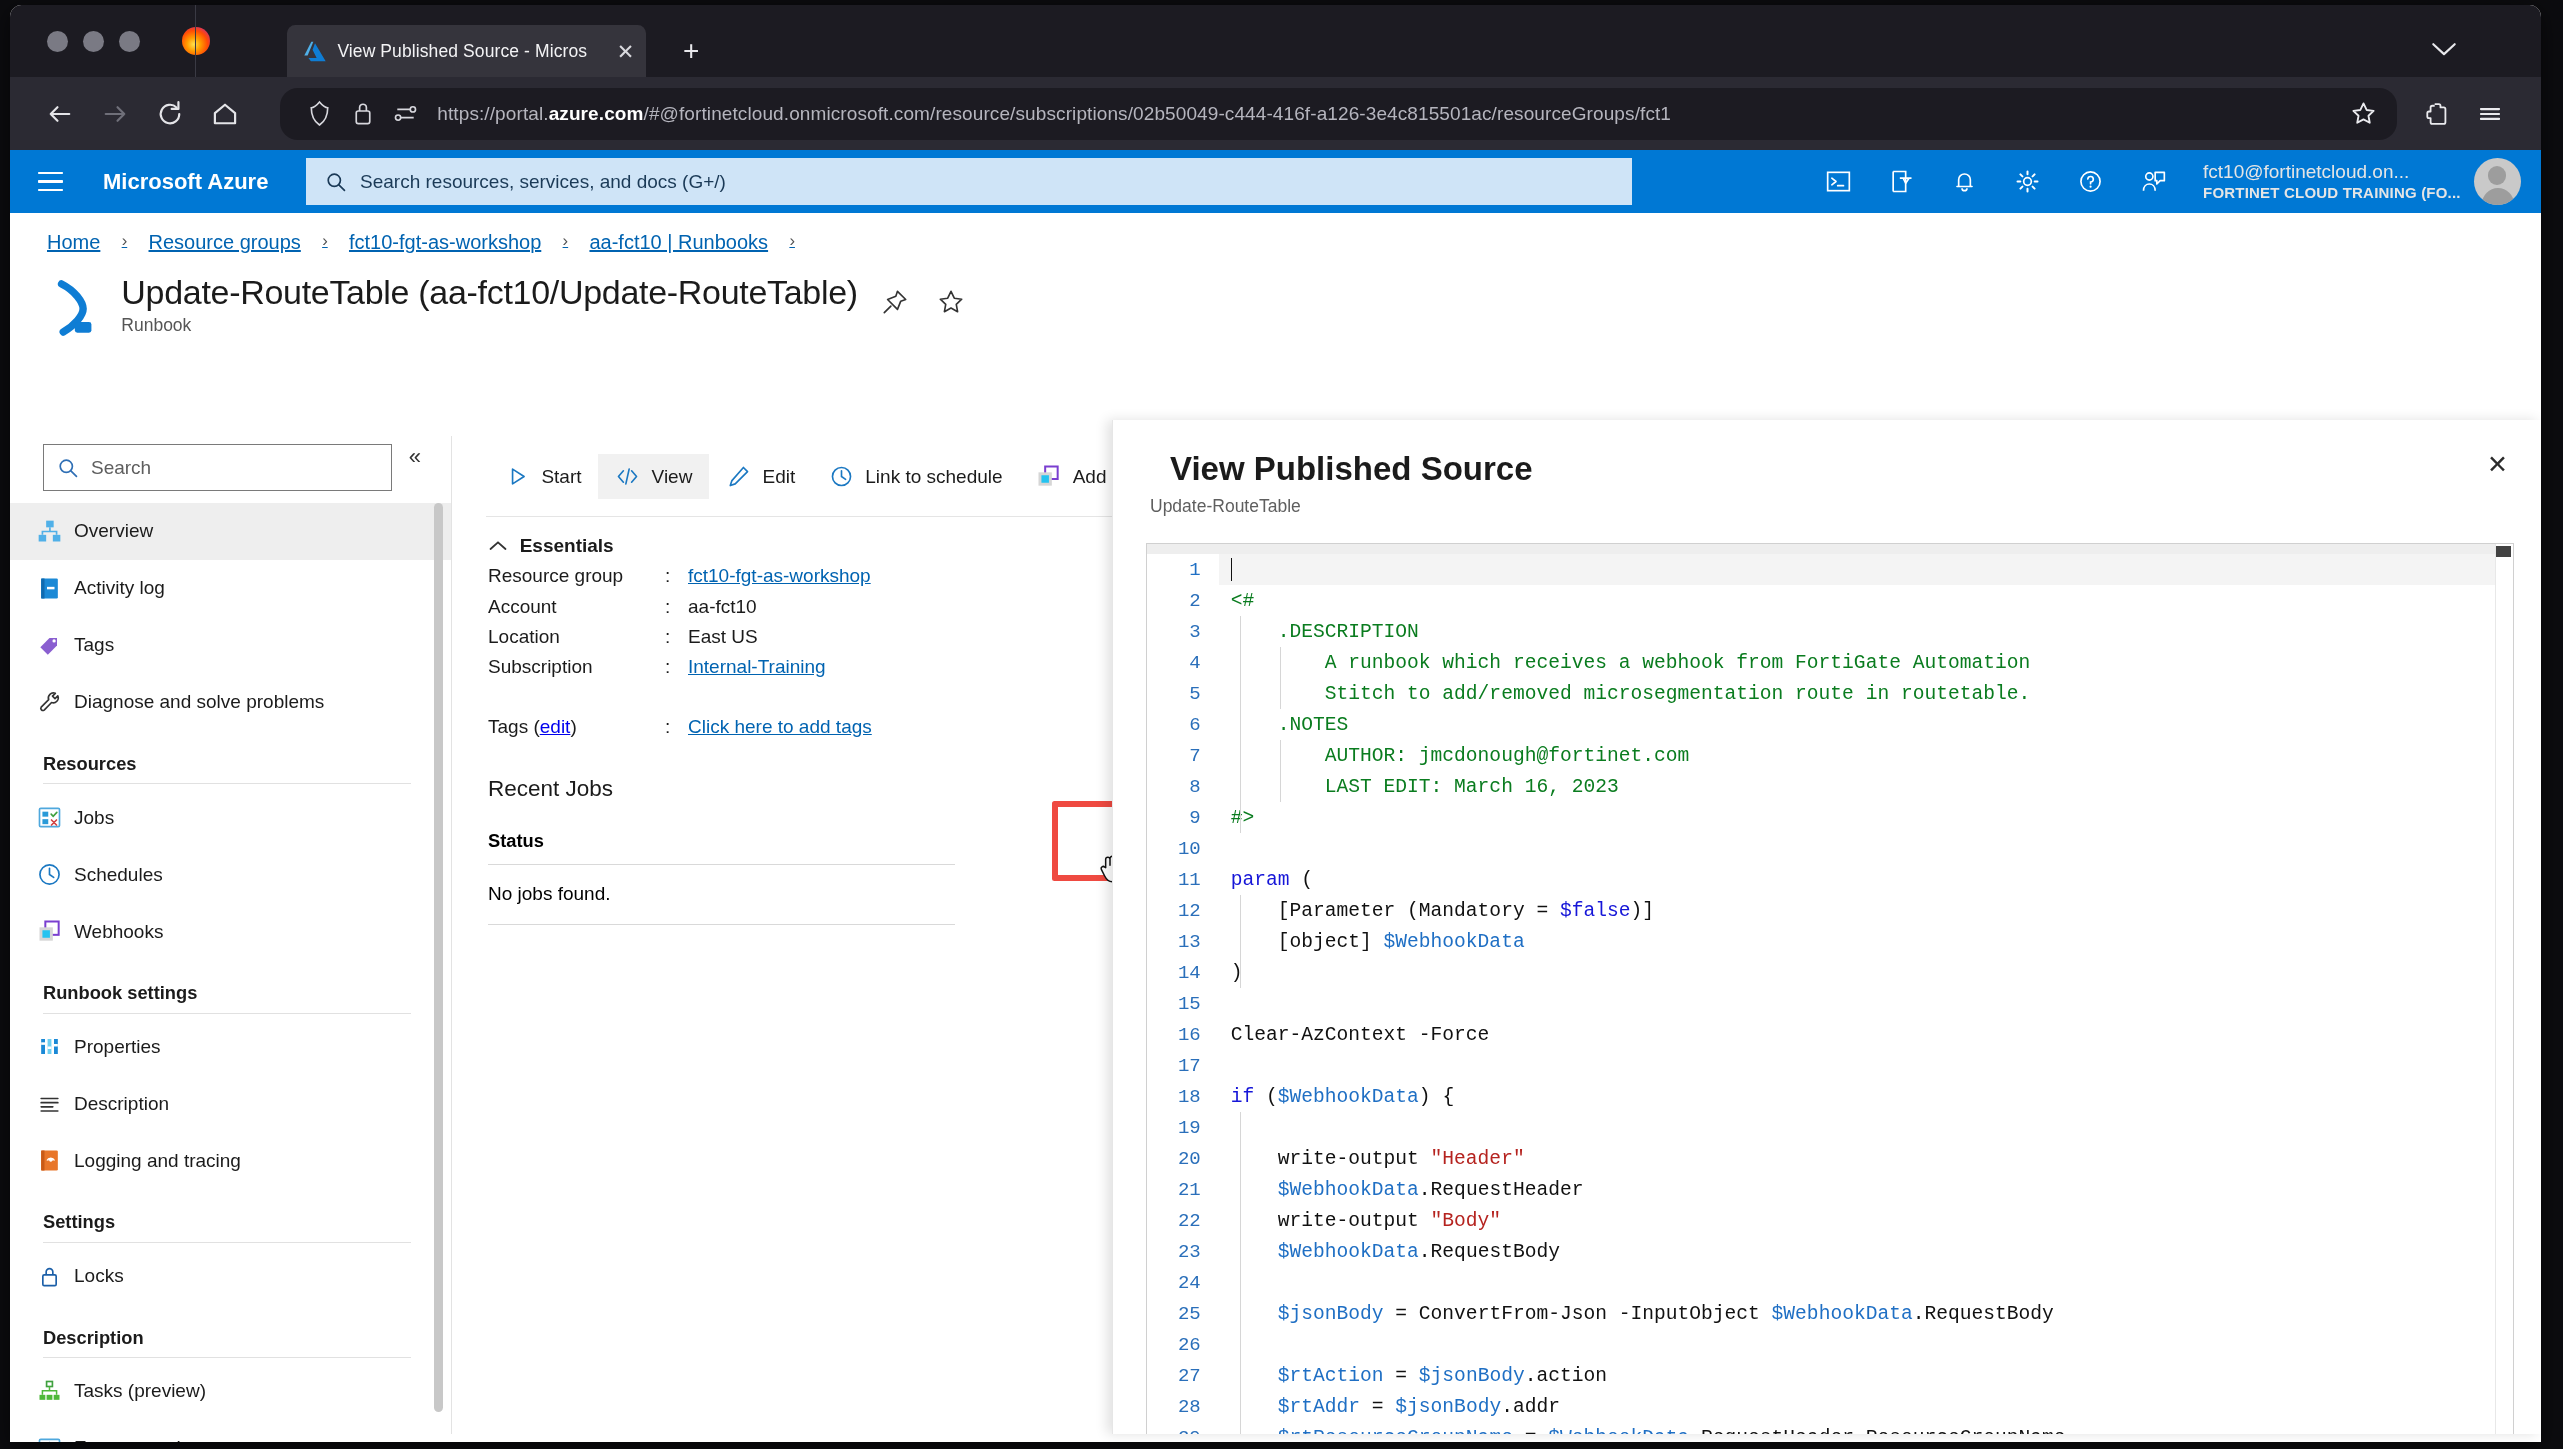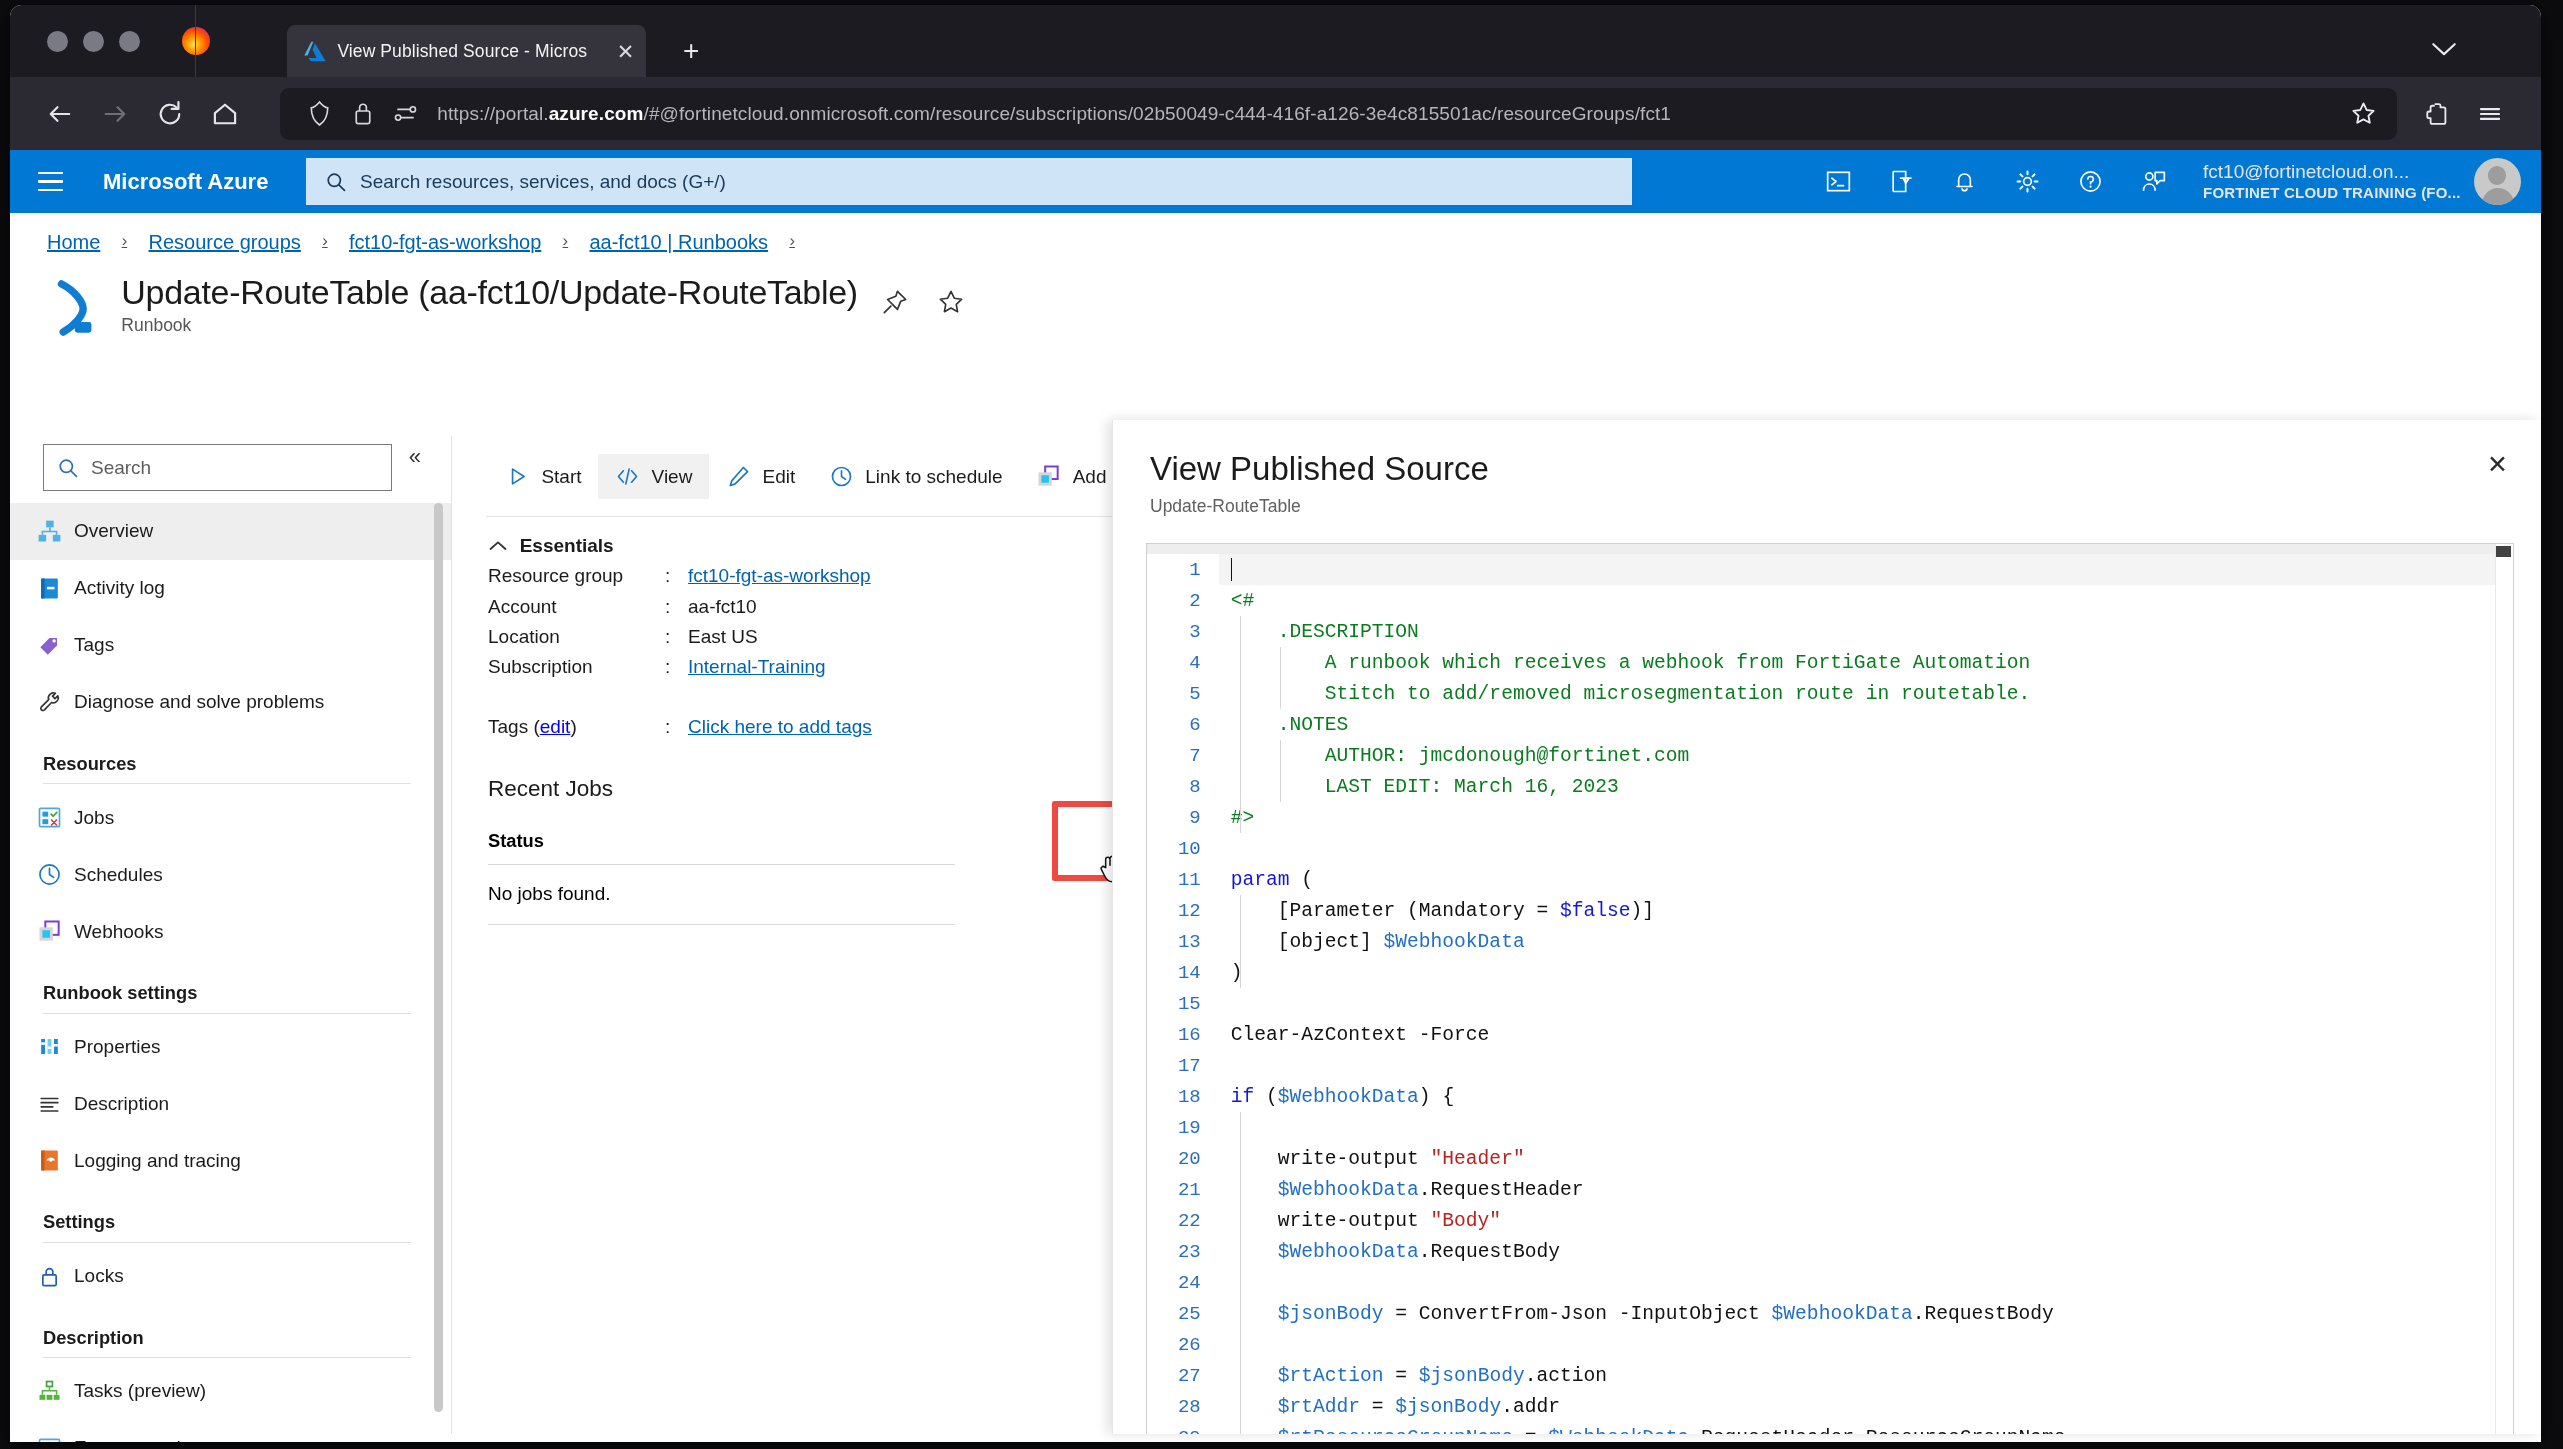--- a/index.html
+++ b/index.html
@@ -80,21 +80,21 @@
     padding: 0 25px 0 22px;
     gap: 0;
   }
   .navbtn { width: 55px; height: 55px; display: flex; align-items: center; justify-content: center; color: #e4e4e8;}
   .navbtn.dim { color: #6f6f79; }
   .urlbar {
     flex: 1;
     margin-left: 28px; margin-right: 15px;
     height: 52px;
     background: #1c1b22;
-    border-radius: 9px;
+    border-radius: 18px;
     display: flex; align-items: center;
     padding: 0 0 0 18.3px;
     gap: 0;
     position: relative;
     overflow: hidden;
   }
   .urlicon { width: 43px; display: flex; justify-content: center; align-items: center; color: #d7d7dd; }
   .urltext {
     color: #b5b5be; font-size: 19px;
     white-space: nowrap; overflow: hidden;
@@ -217,21 +217,21 @@
   .tbl .td { font-size: 19px; padding: 18.3px 0; border-bottom: 0.8px solid #d9d9d9;}
 
   
   .blade {
     position: absolute; right: 0; top: 207px; bottom: 0;
     width: 1429px; background: #fff;
     box-shadow: -5px 0 11.7px rgba(0,0,0,.12);
     border-left: 0.8px solid #e6e6e6;
   }
   .blade-head { padding: 30px 0 0 37px; position: relative; }
-  .blade-title { font-size: 33px; color: #1b1b1b; font-weight: 400;}
+  .blade-title { font-size: 33px; color: #1b1b1b; font-weight: 700; margin-left: 20px;}
   .blade-sub { font-size: 17.5px; color: #5f5f5f; margin-top: 8.3px;}
   .blade-close { position: absolute; right: 33px; top: 32px; font-size: 25px; color: #2b2b2b; line-height:1;}
 
   .editor {
     position: absolute; left: 33px; right: 27px; top: 123px; bottom: 0;
     border: 0.8px solid #d0d0d0; border-bottom: none;
     background: #fff; overflow: hidden;
   }
   .ed-scroll-track { position:absolute; right:0; top:0; width: 18.3px; bottom:0; background:#fff; border-left:0.8px solid #e8e8e8;}
   .ed-scroll-thumb { position:absolute; right:1.7px; top:1.7px; width: 15px; height: 11.7px; background:#424242;}

